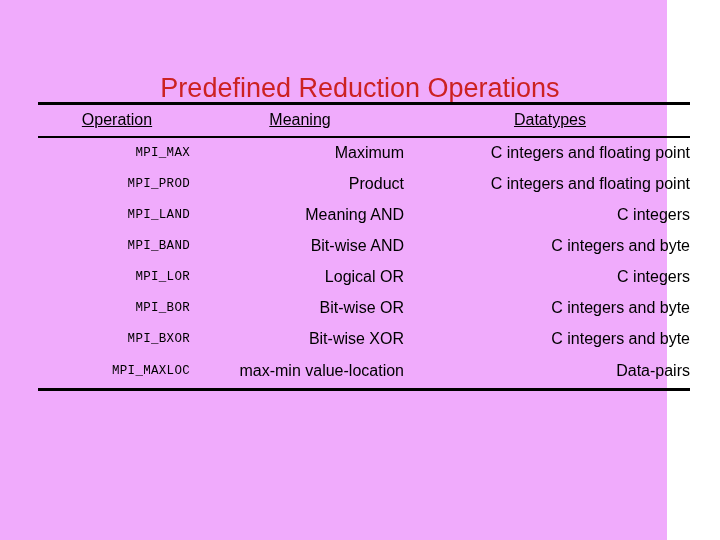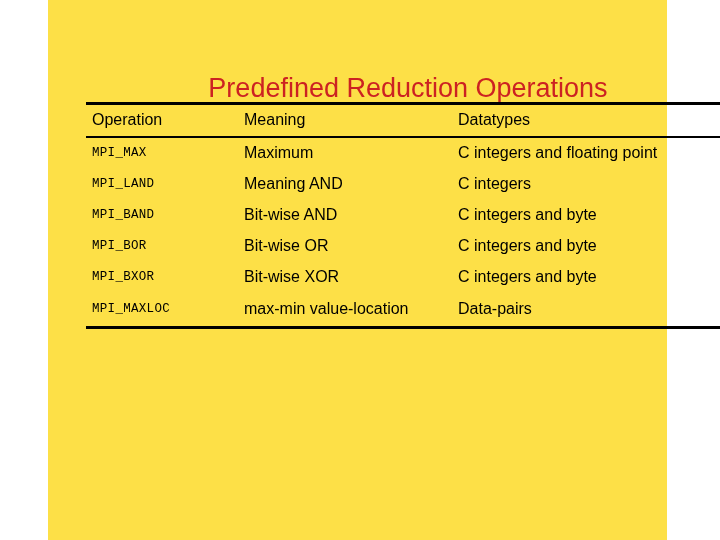--- a/index.html
+++ b/index.html
@@ -12,24 +12,23 @@
     background: #ffffff;
     font-family: "Liberation Sans", sans-serif;
     overflow: hidden;
     position: relative;
   }
 
   .slide {
     position: absolute;
     left: 0;
     top: 0;
-    width: 619px;
+    width: 667px;
     height: 540px;
-    background: #fde047;
-    margin-left: 48px;
+    background: #f0abfc;
   }
 
   .slide-title {
     position: absolute;
     left: 0;
     top: 54px;
     width: 720px;
     text-align: center;
     font-size: 27px;
     line-height: 32px;
@@ -65,31 +64,32 @@
     width: 100%;
     border-collapse: collapse;
     table-layout: fixed;
   }
 
   table.ops col.c-op   { width: 152px; }
   table.ops col.c-mean { width: 214px; }
   table.ops col.c-dt   { width: 286px; }
 
   table.ops th {
-    text-align: left;
+    text-align: center;
     font-weight: normal;
     font-size: 16px;
     line-height: 18px;
     color: #000000;
     padding: 6px 0 7px 6px;
     vertical-align: bottom;
+    text-decoration: underline;
   }
 
   table.ops td {
-    text-align: left;
+    text-align: right;
     font-size: 16px;
     line-height: 18px;
     color: #000000;
     padding: 6px 0 7px 6px;
     vertical-align: bottom;
     white-space: nowrap;
   }
 
   table.ops td.op-cell {
     font-family: "Liberation Mono", "DejaVu Sans Mono", monospace;
@@ -136,28 +136,38 @@
         <col class="c-mean">
         <col class="c-dt">
       </colgroup>
       <tbody>
         <tr>
           <td class="op-cell">MPI_MAX</td>
           <td>Maximum</td>
           <td>C integers and floating point</td>
         </tr>
         <tr>
+          <td class="op-cell">MPI_PROD</td>
+          <td>Product</td>
+          <td>C integers and floating point</td>
+        </tr>
+        <tr>
           <td class="op-cell">MPI_LAND</td>
           <td>Meaning AND</td>
           <td>C integers</td>
         </tr>
         <tr>
           <td class="op-cell">MPI_BAND</td>
           <td>Bit-wise AND</td>
           <td>C integers and byte</td>
+        </tr>
+        <tr>
+          <td class="op-cell">MPI_LOR</td>
+          <td>Logical OR</td>
+          <td>C integers</td>
         </tr>
         <tr>
           <td class="op-cell">MPI_BOR</td>
           <td>Bit-wise OR</td>
           <td>C integers and byte</td>
         </tr>
         <tr>
           <td class="op-cell">MPI_BXOR</td>
           <td>Bit-wise XOR</td>
           <td>C integers and byte</td>

